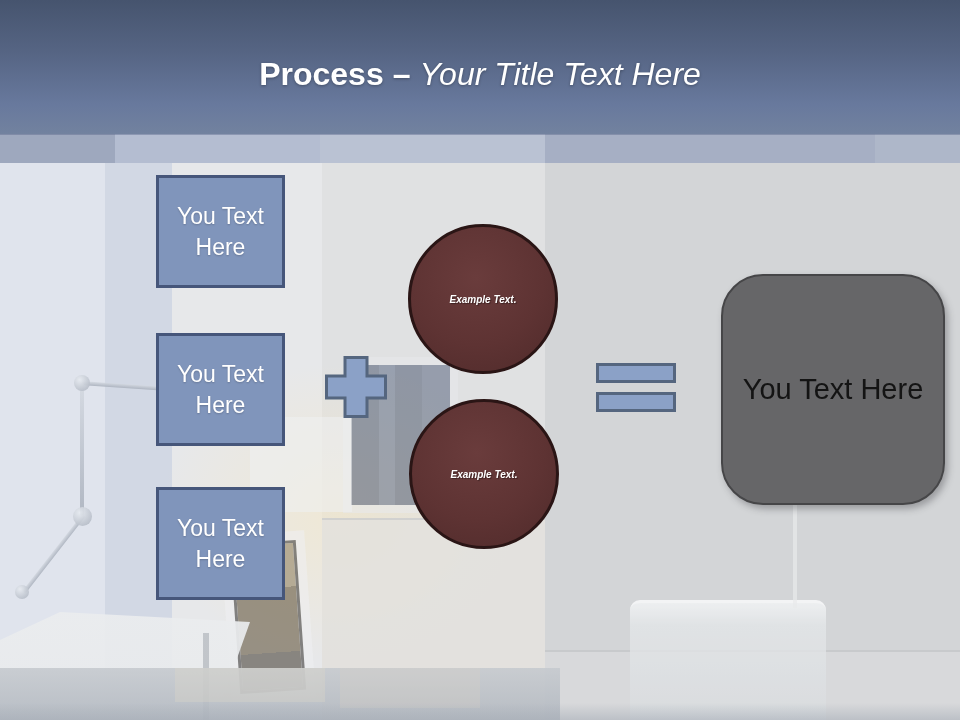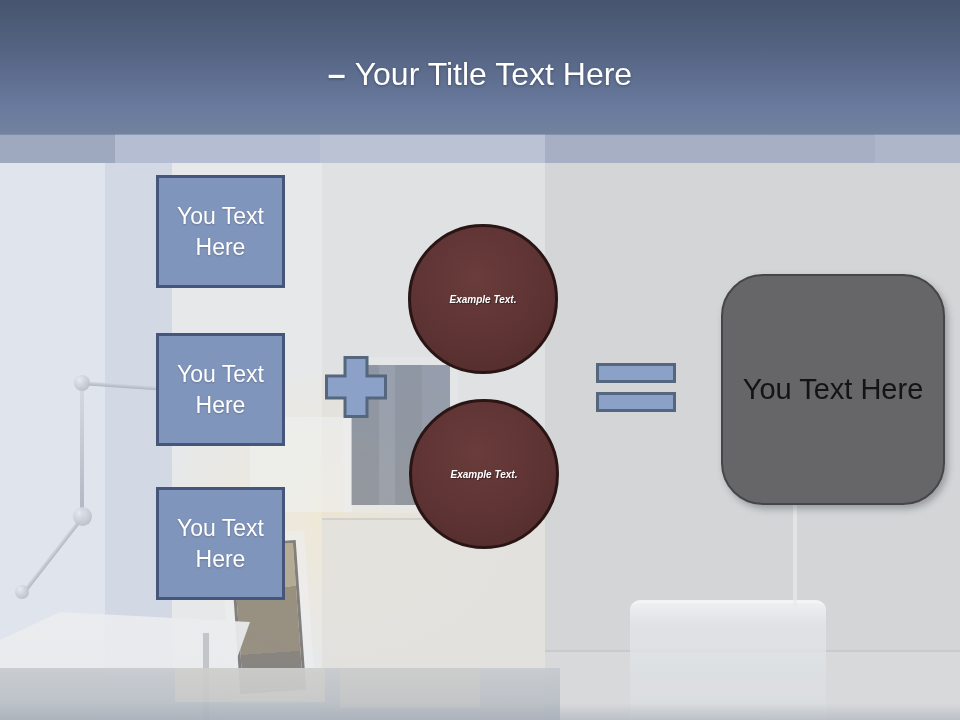--- a/index.html
+++ b/index.html
@@ -15,21 +15,21 @@
   }
   .title{
     position:absolute;left:0;top:54px;width:960px;
     display:flex;justify-content:center;align-items:baseline;gap:9px;
     color:var(--title-text);font-size:32px;line-height:40px;
     text-shadow:0 1px 3px rgba(0,0,0,.30);
     white-space:nowrap;
   }
   .title .tb{font-weight:700;}
   .title .td{font-weight:600;}
-  .title .tr{font-weight:400;}
+  .title .tr{font-weight:400;font-style:italic;}
   
   .band{
     position:absolute;left:0;top:134px;width:960px;height:29px;
     background:linear-gradient(90deg,
       #9ea8be 0,#9ea8be 115px,
       #b4bdd1 115px,#b4bdd1 320px,
       #bac2d3 320px,#bac2d3 545px,
       #a6afc4 545px,#a6afc4 875px,
       #aeb7c9 875px,#aeb7c9 100%);
     border-top:1px solid rgba(90,105,140,.45);
@@ -140,20 +140,21 @@
     color:var(--result-text);font-size:29px;white-space:nowrap;
   }
 </style>
 </head>
 <body>
 
 <div class="slide">
 
   <div class="header">
     <div class="title">
+      <span class="tb">Process</span>
       <span class="td">–</span>
       <span class="tr">Your Title Text Here</span>
     </div>
   </div>
 
   <div class="band"></div>
 
   <div class="content">
     <div class="walls"></div>
     <div class="glow"></div>

